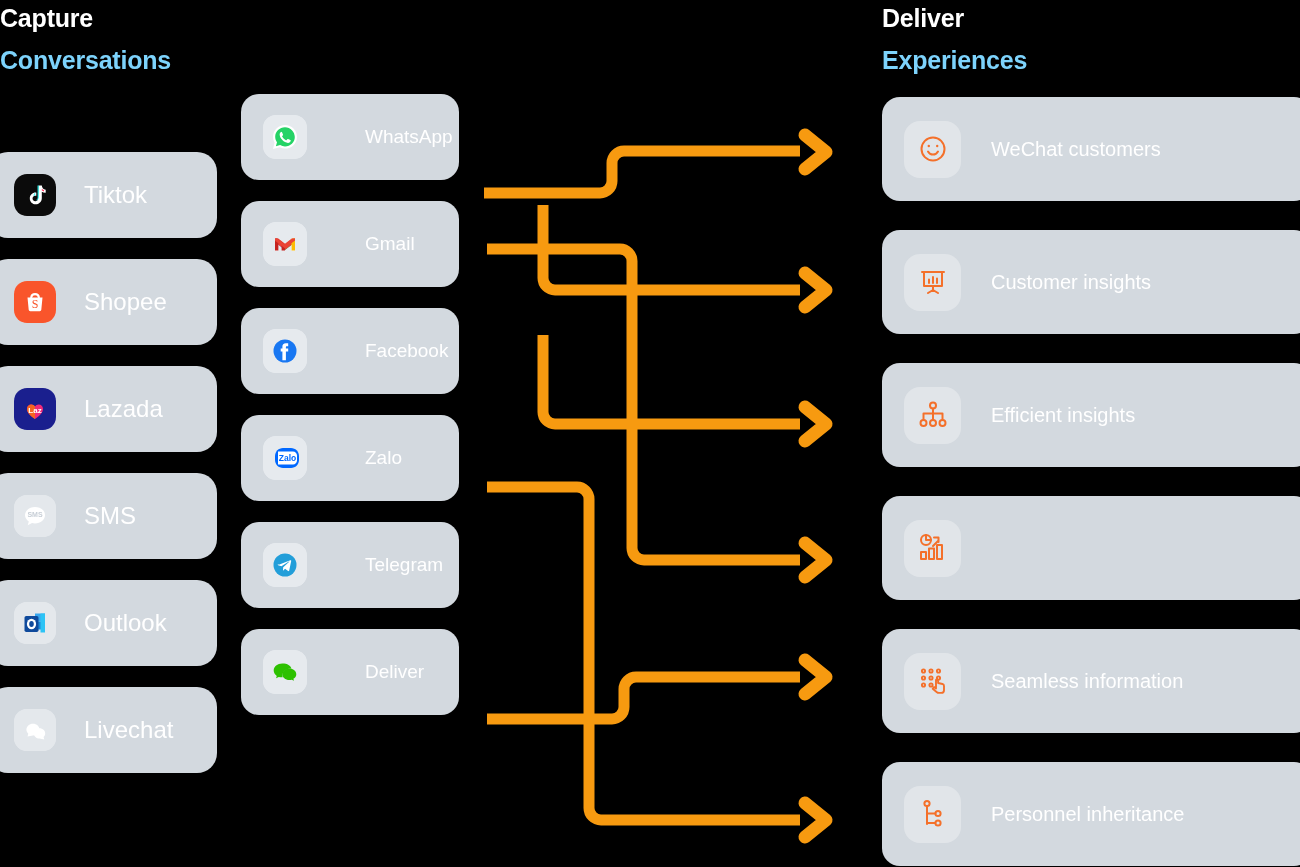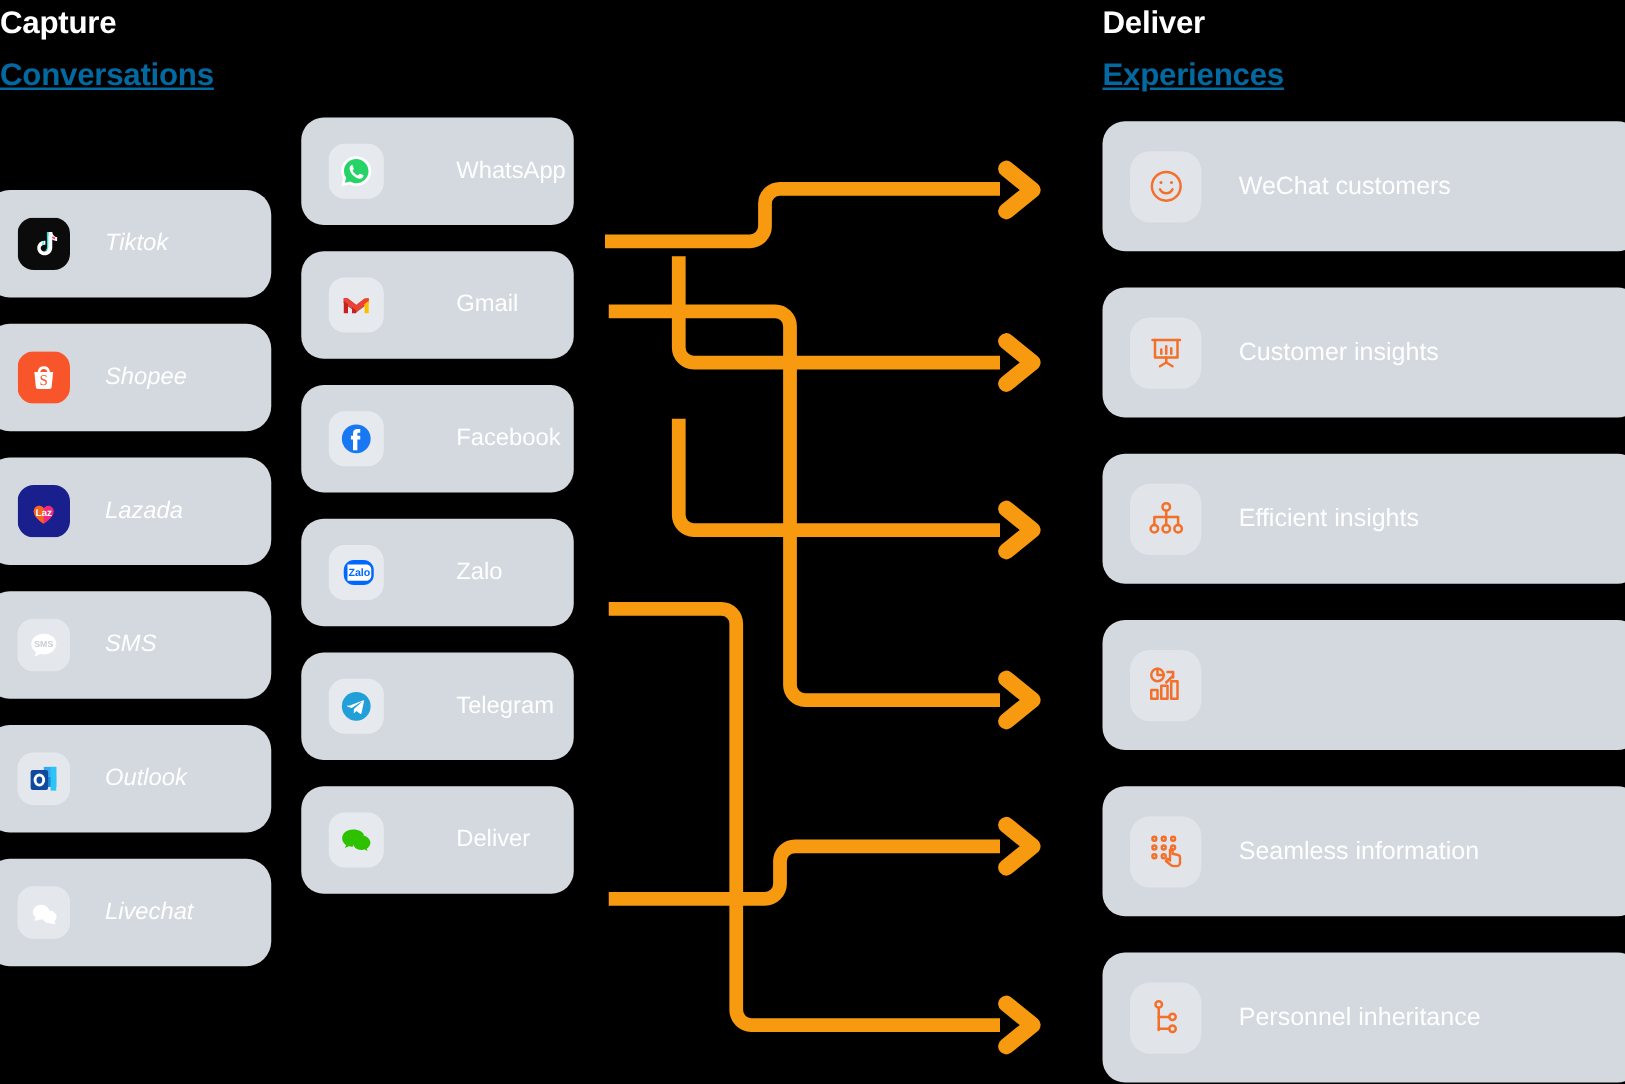--- a/index.html
+++ b/index.html
@@ -6,21 +6,21 @@
   body{
     width:1300px;height:867px;overflow:hidden;position:relative;
     font-family:"Liberation Sans","DejaVu Sans",sans-serif;
     -webkit-font-smoothing:antialiased;
   }
   .stage{position:absolute;inset:0;width:1267px;height:867px;}
 
   
   .heading{position:absolute;font-weight:bold;letter-spacing:-0.2px;}
   .h-main{font-size:25px;color:#ffffff;}
-  .h-sub{font-size:25px;color:#0369a1;text-decoration:underline;}
+  .h-sub{font-size:25px;color:#7dd3fc;}
 
   #cap-title{left:0px;top:4px;}
   #cap-sub{left:0px;top:46px;}
   #del-title{left:882px;top:4px;}
   #del-sub{left:882px;top:46px;}
 
   
   .card{
     position:absolute;display:flex;align-items:center;
     background:#d3d9df;border-radius:18px;box-sizing:border-box;
@@ -32,21 +32,21 @@
   .card .label{
     color:#ffffff;white-space:nowrap;
   }
 
   
   .col-left .card{
     left:-12px;width:229px;height:86px;border-radius:20px;
     padding-left:26px;
   }
   .col-left .tile{width:42px;height:42px;}
-  .col-left .label{font-size:19px;margin-left:28px;font-style:italic;}
+  .col-left .label{font-size:24px;margin-left:28px;}
 
   
   .col-mid .card{
     left:241px;width:218px;height:86px;border-radius:18px;
     padding-left:22px;
     gap:33px;
   }
   .col-mid .tile{width:44px;height:44px;background:#e6eaee;}
   .col-mid .label{font-size:19px;margin-left:25px;}
 

